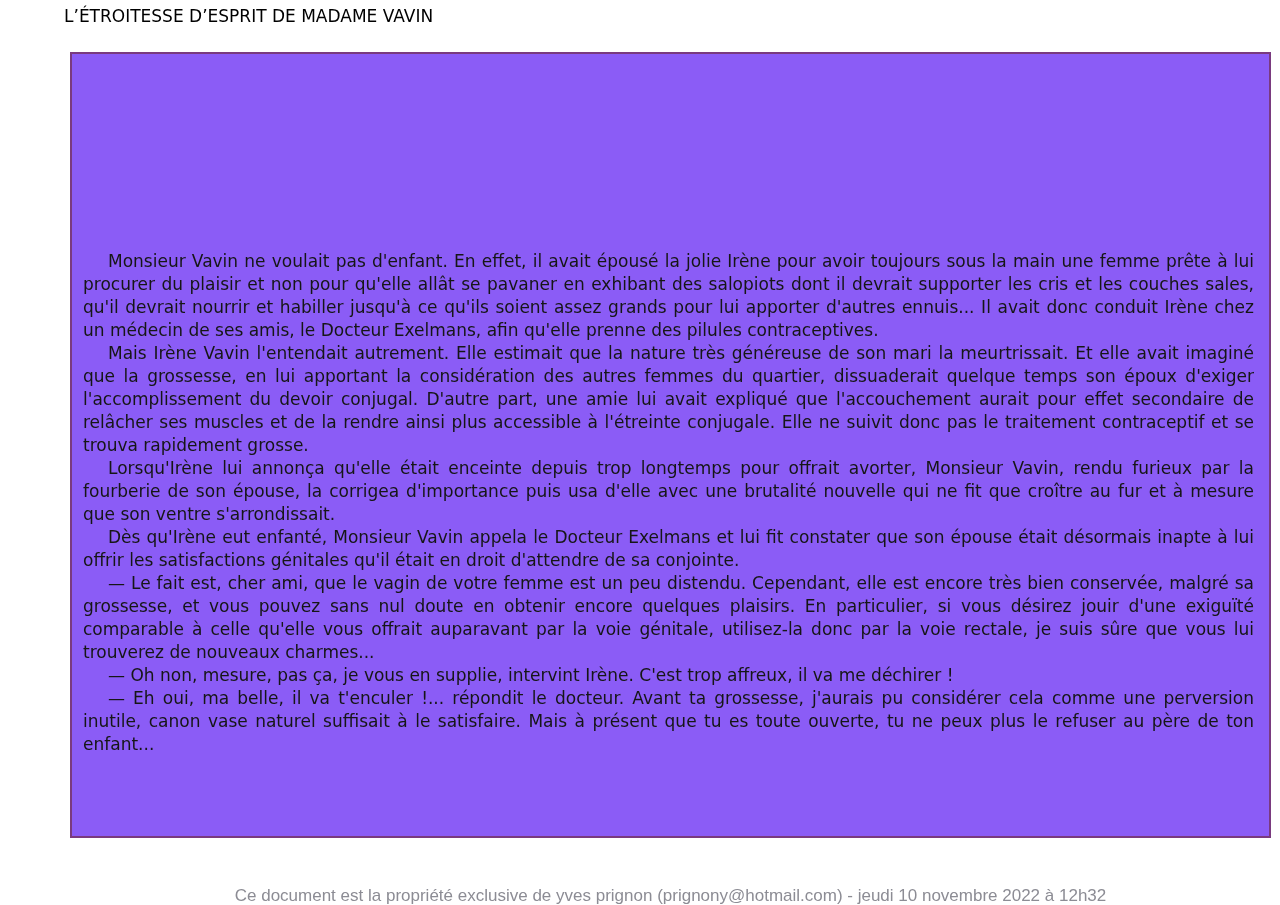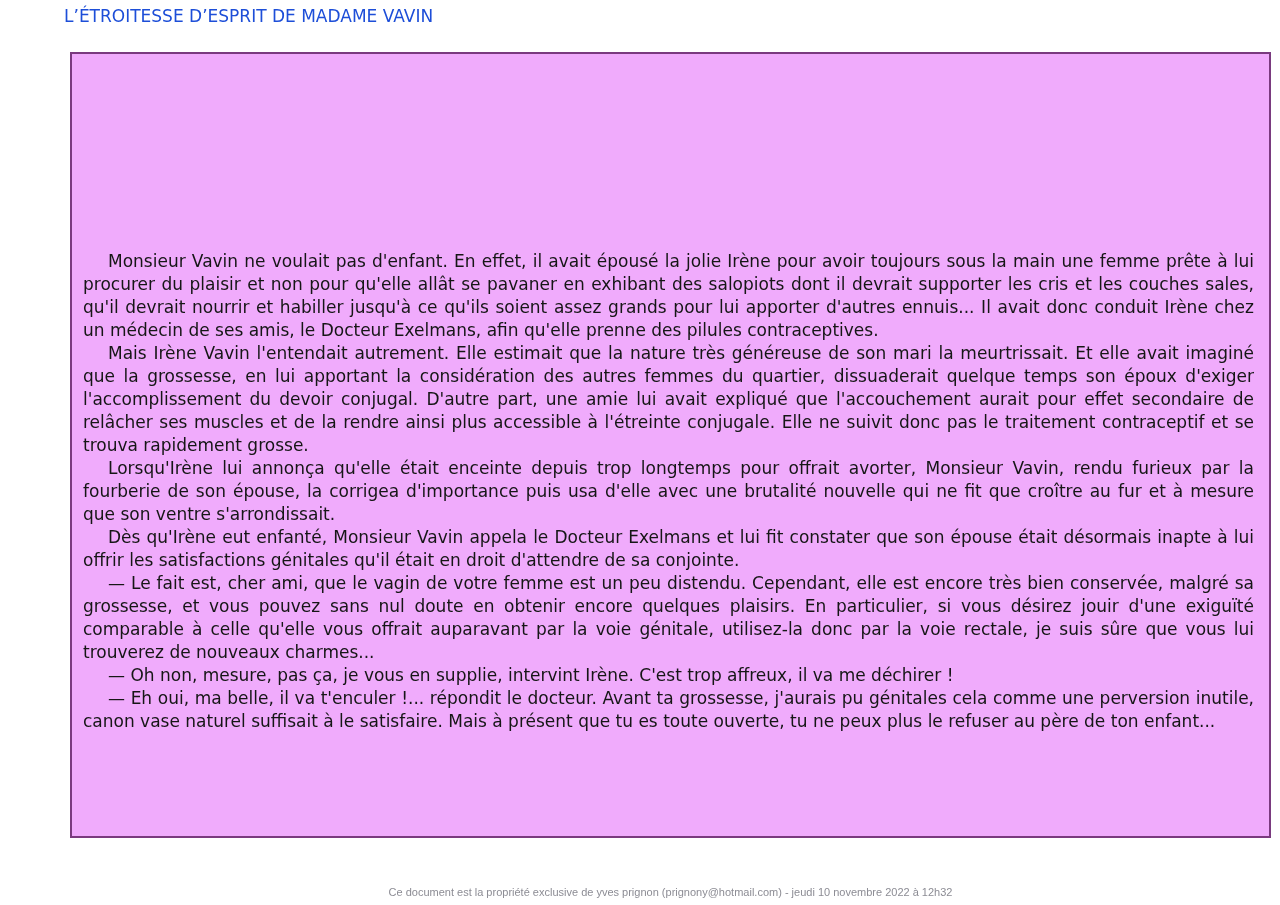--- a/index.html
+++ b/index.html
@@ -13,32 +13,32 @@
     height: 905px;
     overflow: hidden;
     font-family: "DejaVu Sans", sans-serif;
   }
   .page-title {
     position: absolute;
     left: 64px;
     top: 5px;
     font-size: 17px;
     line-height: 22px;
-    color: #1d4ed8;
+    color: #000000;
     white-space: nowrap;
   }
   .content-box {
     position: absolute;
     left: 70px;
     top: 52px;
     width: 1201px;
     height: 786px;
     border: 2px solid #7a3a7f;
     box-sizing: border-box;
-    background: #f0abfc;
+    background: #8b5cf6;
   }
   .story-text {
     position: absolute;
     left: 0;
     top: 196px;
     width: 100%;
     box-sizing: border-box;
     padding: 0 15px 0 11px;
     color: #161616;
     font-size: 17px;
@@ -49,34 +49,34 @@
     margin: 0;
     text-indent: 25px;
   }
   .doc-footer {
     position: absolute;
     left: 70px;
     top: 886px;
     width: 1201px;
     text-align: center;
     font-family: "Liberation Sans", sans-serif;
-    font-size: 11px;
+    font-size: 17px;
     color: #8c8c94;
   }
 </style>
 </head>
 <body>
 
 <div class="page-title">L’ÉTROITESSE D’ESPRIT DE MADAME VAVIN</div>
 
 <div class="content-box">
   <div class="story-text">
     <p>Monsieur Vavin ne voulait pas d'enfant. En effet, il avait épousé la jolie Irène pour avoir toujours sous la main une femme prête à lui procurer du plaisir et non pour qu'elle allât se pavaner en exhibant des salopiots dont il devrait supporter les cris et les couches sales, qu'il devrait nourrir et habiller jusqu'à ce qu'ils soient assez grands pour lui apporter d'autres ennuis... Il avait donc conduit Irène chez un médecin de ses amis, le Docteur Exelmans, afin qu'elle prenne des pilules contraceptives.</p>
     <p>Mais Irène Vavin l'entendait autrement. Elle estimait que la nature très généreuse de son mari la meurtrissait. Et elle avait imaginé que la grossesse, en lui apportant la considération des autres femmes du quartier, dissuaderait quelque temps son époux d'exiger l'accomplissement du devoir conjugal. D'autre part, une amie lui avait expliqué que l'accouchement aurait pour effet secondaire de relâcher ses muscles et de la rendre ainsi plus accessible à l'étreinte conjugale. Elle ne suivit donc pas le traitement contraceptif et se trouva rapidement grosse.</p>
     <p>Lorsqu'Irène lui annonça qu'elle était enceinte depuis trop longtemps pour offrait avorter, Monsieur Vavin, rendu furieux par la fourberie de son épouse, la corrigea d'importance puis usa d'elle avec une brutalité nouvelle qui ne fit que croître au fur et à mesure que son ventre s'arrondissait.</p>
     <p>Dès qu'Irène eut enfanté, Monsieur Vavin appela le Docteur Exelmans et lui fit constater que son épouse était désormais inapte à lui offrir les satisfactions génitales qu'il était en droit d'attendre de sa conjointe.</p>
     <p>— Le fait est, cher ami, que le vagin de votre femme est un peu distendu. Cependant, elle est encore très bien conservée, malgré sa grossesse, et vous pouvez sans nul doute en obtenir encore quelques plaisirs. En particulier, si vous désirez jouir d'une exiguïté comparable à celle qu'elle vous offrait auparavant par la voie génitale, utilisez-la donc par la voie rectale, je suis sûre que vous lui trouverez de nouveaux charmes...</p>
     <p>— Oh non, mesure, pas ça, je vous en supplie, intervint Irène. C'est trop affreux, il va me déchirer !</p>
-    <p>— Eh oui, ma belle, il va t'enculer !... répondit le docteur. Avant ta grossesse, j'aurais pu génitales cela comme une perversion inutile, canon vase naturel suffisait à le satisfaire. Mais à présent que tu es toute ouverte, tu ne peux plus le refuser au père de ton enfant...</p>
+    <p>— Eh oui, ma belle, il va t'enculer !... répondit le docteur. Avant ta grossesse, j'aurais pu considérer cela comme une perversion inutile, canon vase naturel suffisait à le satisfaire. Mais à présent que tu es toute ouverte, tu ne peux plus le refuser au père de ton enfant...</p>
   </div>
 </div>
 
 <div class="doc-footer">Ce document est la propriété exclusive de yves prignon (prignony@hotmail.com) - jeudi 10 novembre 2022 à 12h32</div>
 
 </body></html>

